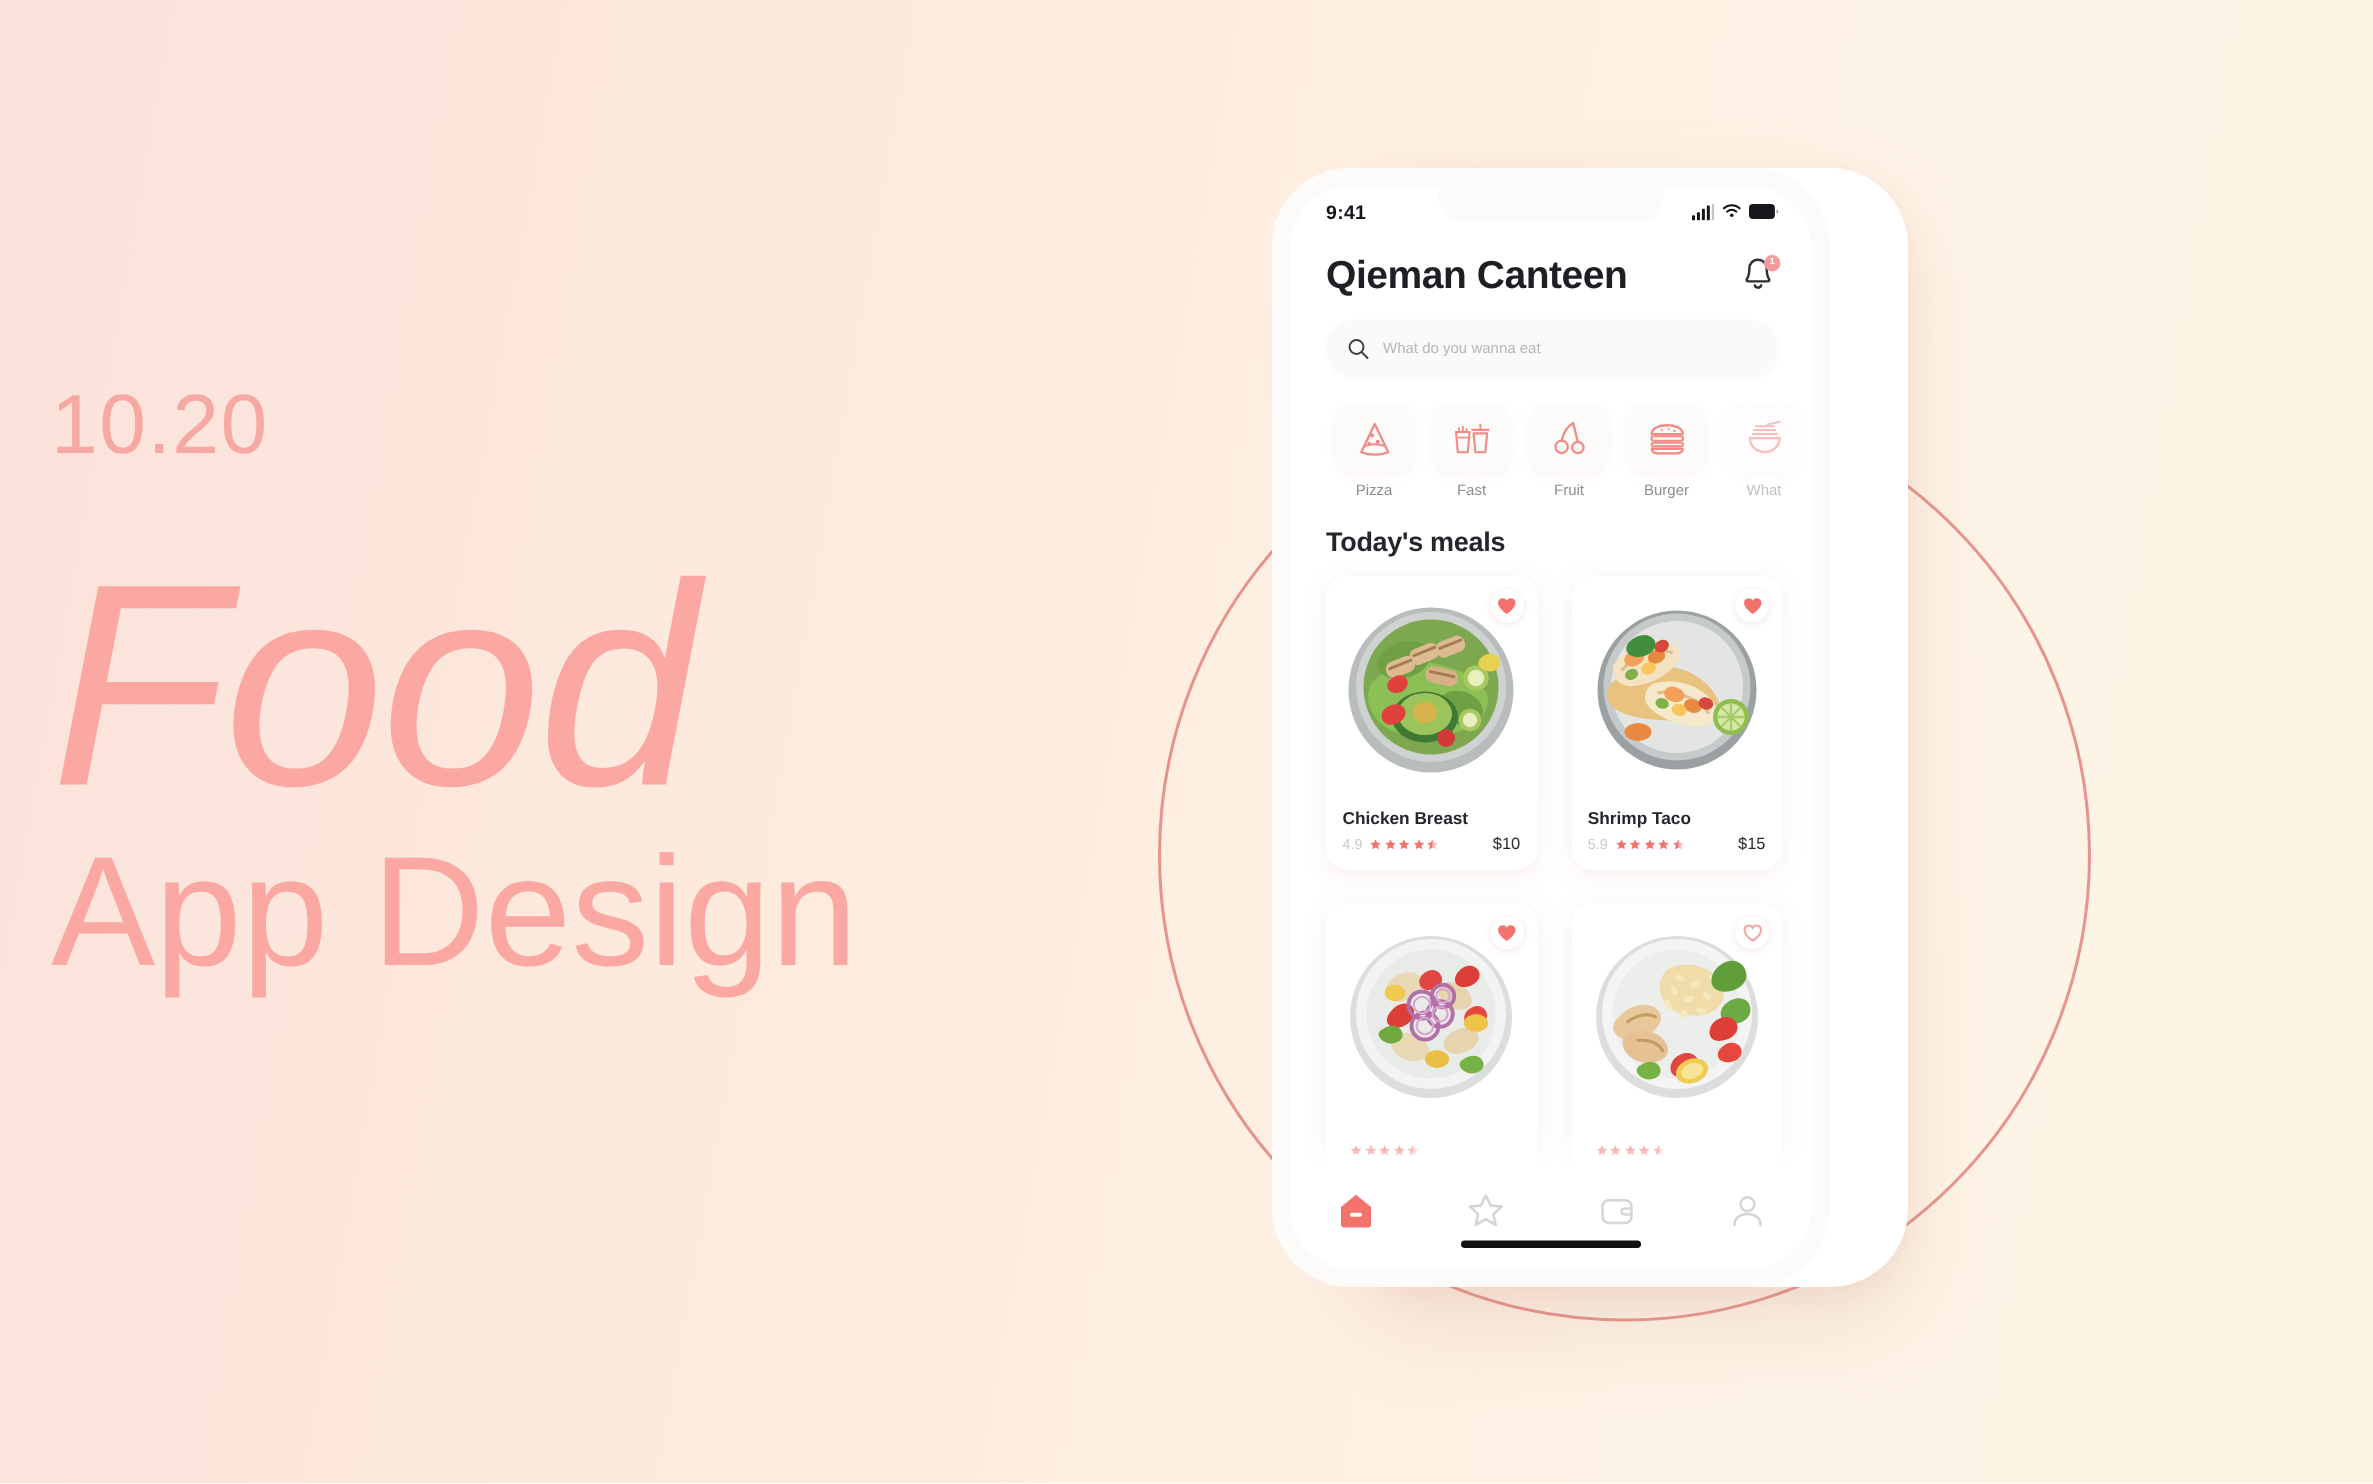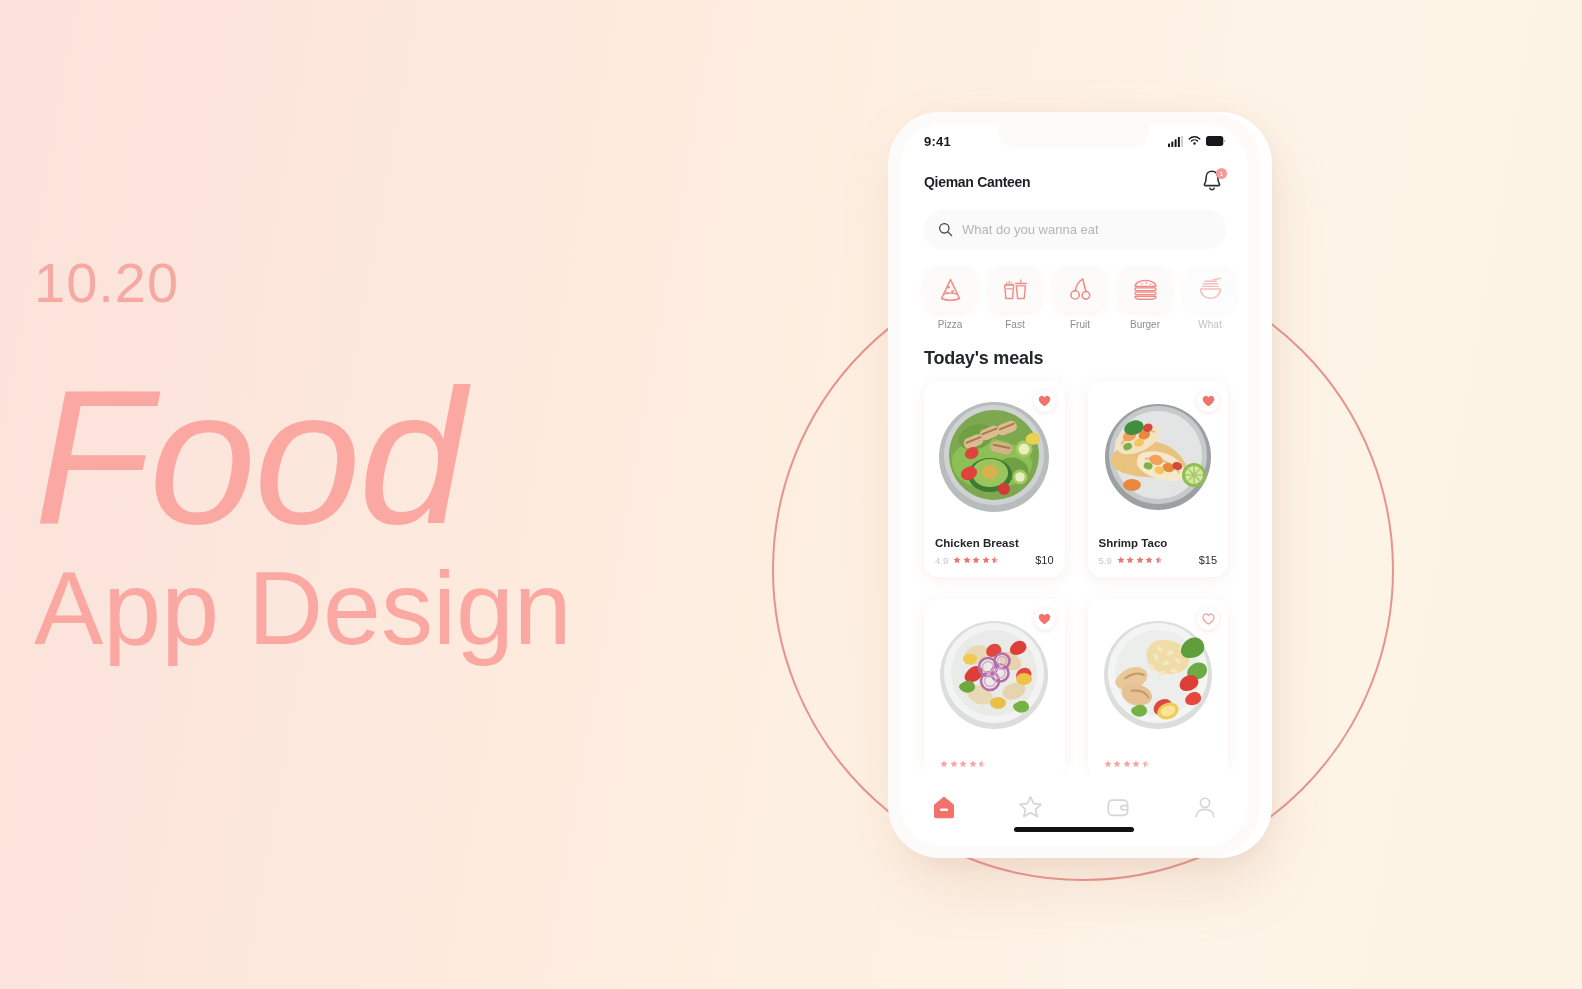--- a/index.html
+++ b/index.html
@@ -62,21 +62,21 @@
   .phone-shadow {
     position: absolute;
     left: 900px; top: 112px;
     width: 372px; height: 746px;
     border-radius: 52px;
     background: #ffffff;
     box-shadow: 0 26px 60px rgba(201,140,120,.20), 0 6px 18px rgba(201,140,120,.10);
   }
   .phone {
     position: absolute;
-    left: 888px; top: 112px;
+    left: 848px; top: 112px;
     width: 372px; height: 746px;
     border-radius: 52px;
     background: #fdfbfa;
     padding: 12px;
   }
   .screen {
     position: relative;
     width: 100%; height: 100%;
     border-radius: 42px;
     background: #ffffff;
@@ -102,21 +102,21 @@
     z-index: 7;
   }
   .status-time { font-size: 13px; font-weight: bold; color: #16181d; letter-spacing: .2px; }
   .status-icons { display: flex; align-items: center; gap: 5px; }
 
   
   .app-header {
     display: flex; align-items: center; justify-content: space-between;
     padding: 10px 22px 0 24px;
   }
-  .app-title { font-size: 14px; font-weight: bold; color: #1d1f24; letter-spacing: -.3px; }
+  .app-title { font-size: 26px; font-weight: bold; color: #1d1f24; letter-spacing: -.3px; }
   .bell-wrap { position: relative; width: 26px; height: 28px; cursor: pointer; }
   .bell-badge {
     position: absolute; right: -1px; top: 0px;
     width: 11px; height: 11px; border-radius: 50%;
     background: #f59a9a;
     font-size: 6px; color: #fff;
     display: flex; align-items: center; justify-content: center;
     font-weight: bold;
   }
 
@@ -124,29 +124,30 @@
   .search-bar {
     margin: 14px 22px 0 24px;
     height: 38px;
     border-radius: 19px;
     background: #fafafa;
     display: flex; align-items: center;
     gap: 9px;
     padding: 0 14px;
     box-shadow: 0 1px 3px rgba(0,0,0,.03);
   }
-  .search-placeholder { font-size: 13px; color: #b7b5b6; }
+  .search-placeholder { font-size: 10px; color: #b7b5b6; }
 
   
   .categories {
     margin-top: 18px;
     padding-left: 24px;
     display: flex;
     gap: 13px;
     overflow: hidden;
+    justify-content: center;
   }
   .cat { width: 52px; flex: 0 0 auto; text-align: center; cursor: pointer; }
   .cat-tile {
     width: 52px; height: 46px;
     border-radius: 14px;
     background: #fdfafa;
     box-shadow: 0 2px 7px rgba(220,160,150,.13);
     display: flex; align-items: center; justify-content: center;
   }
   .cat-label { margin-top: 7px; font-size: 10px; color: #8f8d8e; }

